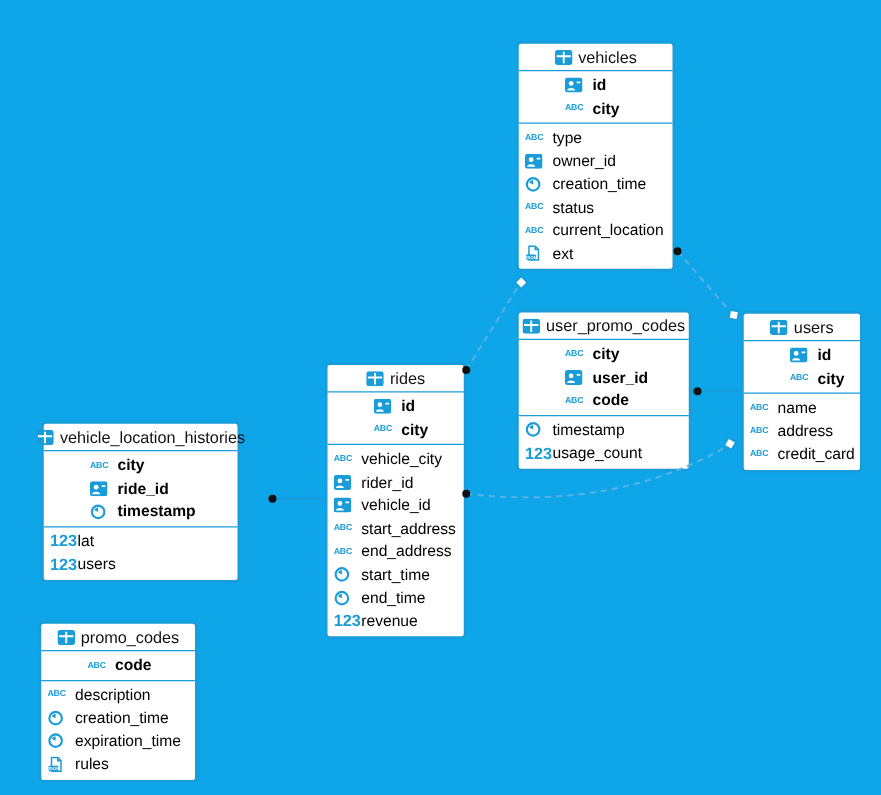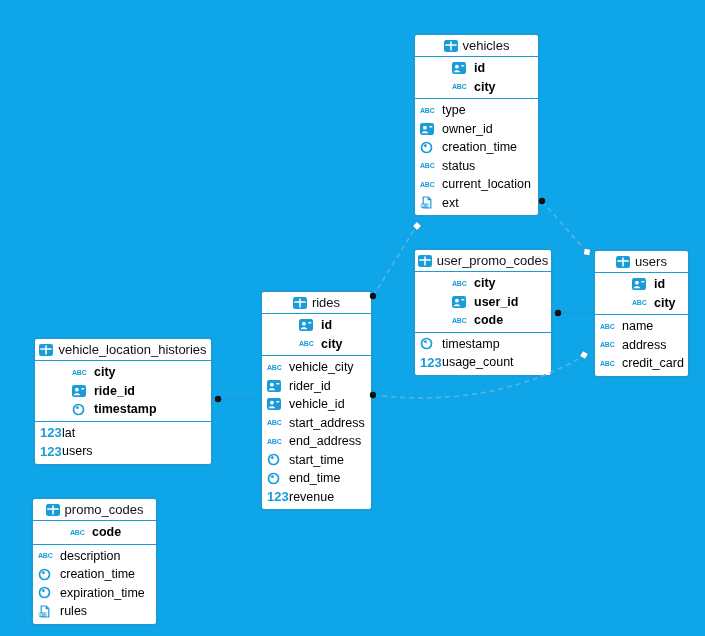--- a/index.html
+++ b/index.html
@@ -308,21 +308,21 @@
     <span class="field-label">end_time</span>
   </div>
           <div class="field-row">
     <span class="icon-cell">
               <span class="glyph-123">123</span>
             </span>
     <span class="field-label">revenue</span>
   </div>
         </div>
   </div>
-      <div class="table" style="left: 33px; top: 337px; width: 180px;">
+      <div class="table" style="left: 33px; top: 337px; width: 159px;">
     <div class="table-header">
       <span class="header-icon">
             <svg width="14" height="12" viewBox="0 0 14 12">
               <rect width="14" height="12" rx="2.2" fill="#1a9cd8"></rect>
               <line x1="1.3" y1="5" x2="12.7" y2="5" stroke="#fff" stroke-width="1.5"></line>
               <line x1="7" y1="1.4" x2="7" y2="10.6" stroke="#fff" stroke-width="1.5"></line>
             </svg>
           </span>
       <span class="table-title">vehicle_location_histories</span>
     </div>

